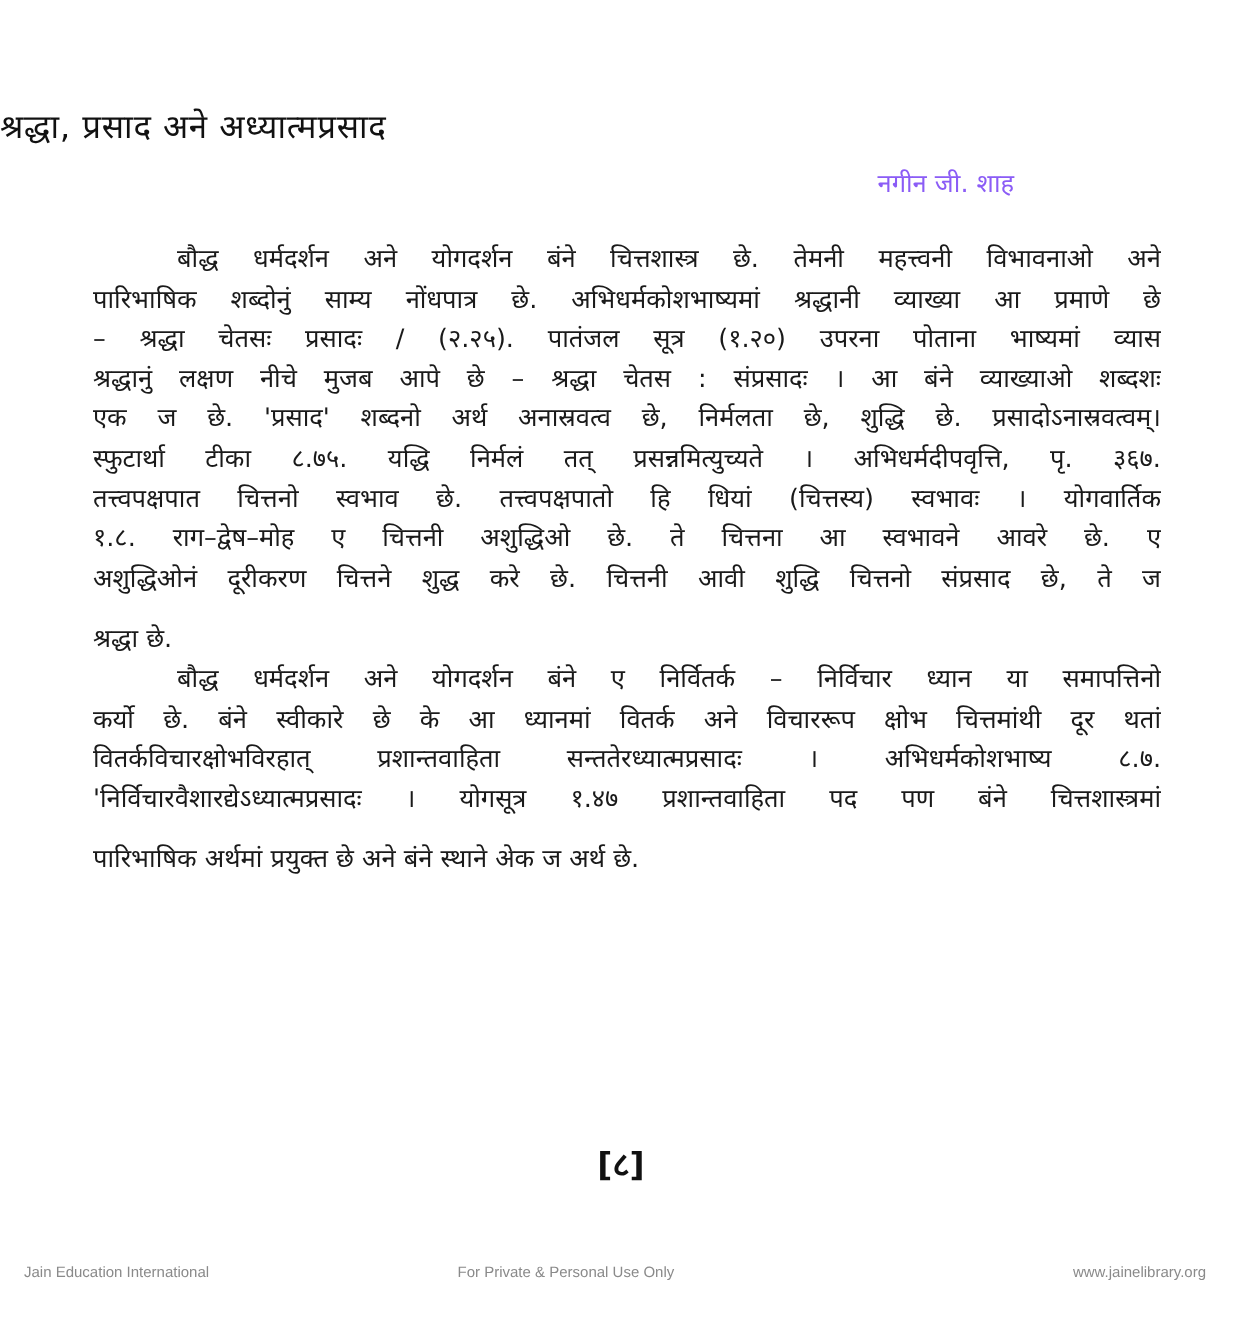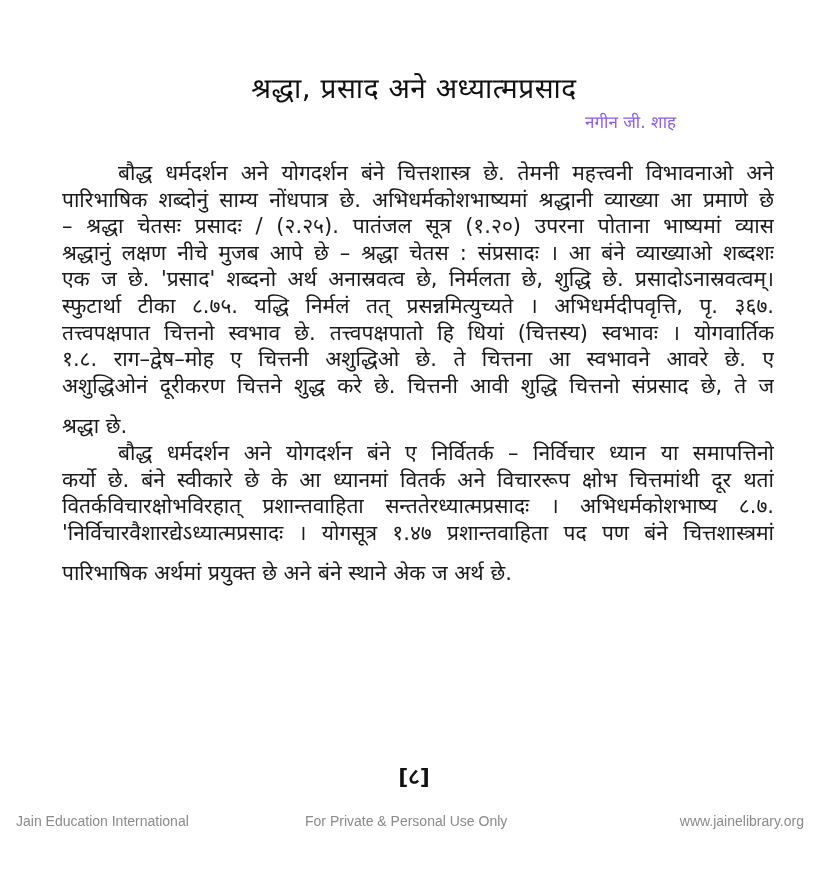--- a/index.html
+++ b/index.html
@@ -19,39 +19,39 @@
     position: absolute;
     left: 0; top: 0;
     width: 828px;
     height: 882px;
   }
   .title {
     position: absolute;
     top: 68px;
     left: 0;
     width: 828px;
-    text-align: center;
-    font-size: 28px;
+    text-align: left;
+    font-size: 22px;
     font-weight: normal;
     letter-spacing: 0.5px;
     color: #111;
   }
   .author {
     position: absolute;
     top: 110px;
     left: 585px;
     font-size: 17px;
     color: #8b5cf6;
   }
   .body-text {
     position: absolute;
     left: 62px;
     top: 160px;
     width: 712px;
-    font-size: 21px;
+    font-size: 17px;
     line-height: 26.6px;
     color: #1a1a1a;
   }
   .line {
     display: block;
     white-space: nowrap;
     text-align: justify;
     text-align-last: justify;
     height: 26.6px;
     overflow: hidden;
@@ -71,26 +71,26 @@
     top: 760px;
     left: 0;
     width: 828px;
     text-align: center;
     font-size: 22px;
     font-weight: bold;
     color: #111;
   }
   .footer {
     position: absolute;
-    top: 813px;
+    top: 843px;
     left: 0;
     width: 828px;
     height: 20px;
     font-family: "Liberation Sans", sans-serif;
-    font-size: 14px;
+    font-size: 10px;
     color: #8a8a8a;
   }
   .footer span {
     position: absolute;
     top: 0;
   }
   .footer .f-left { left: 16px; }
   .footer .f-center { left: 305px; }
   .footer .f-right { right: 24px; }
 </style>

